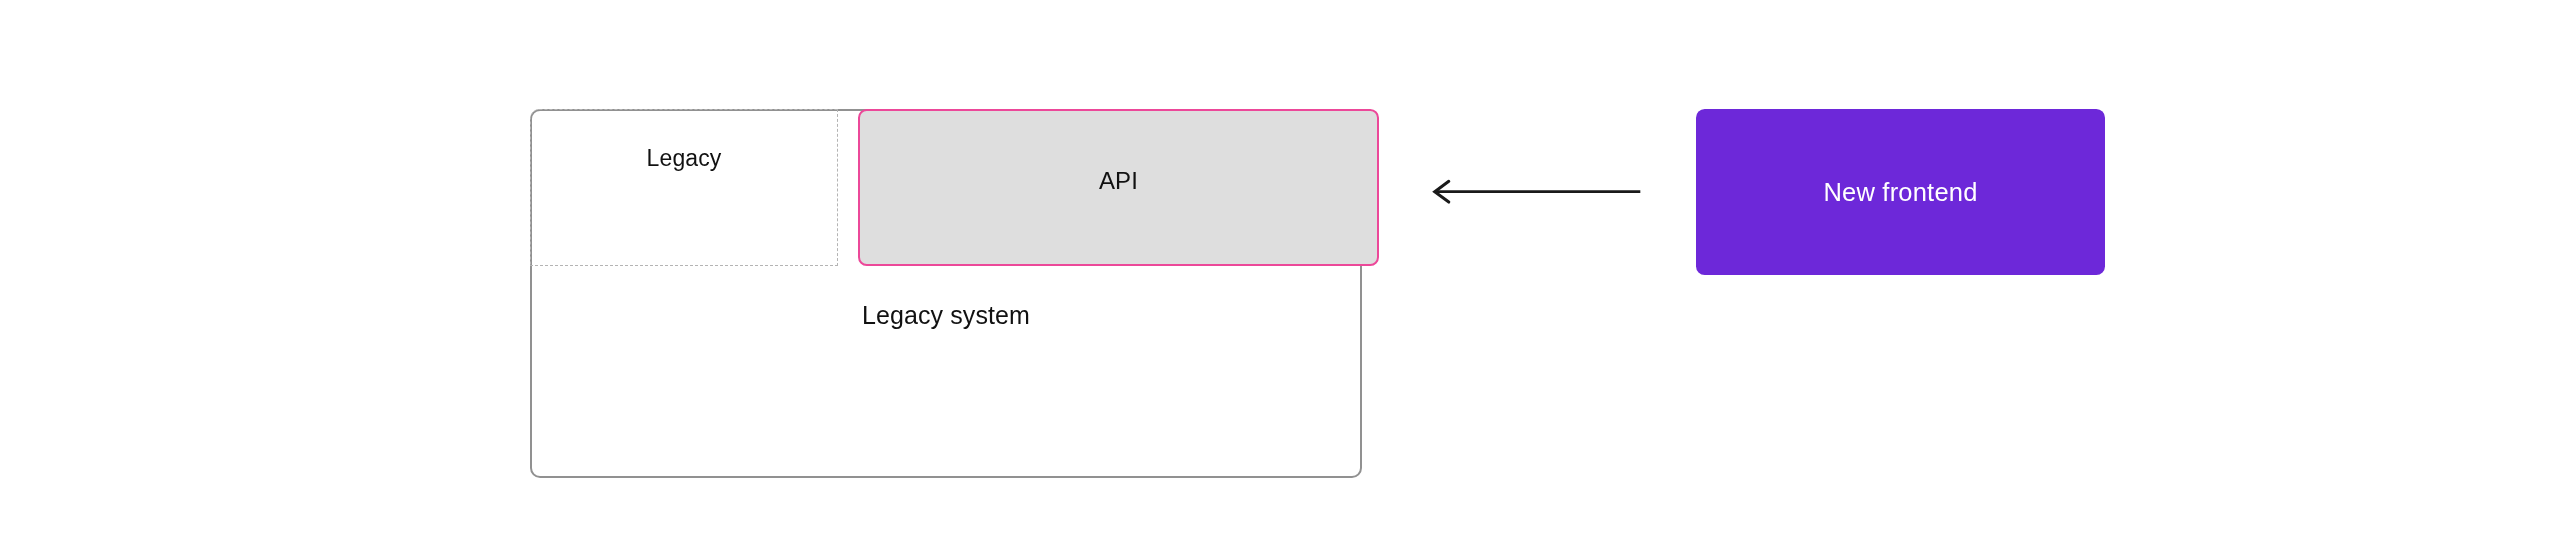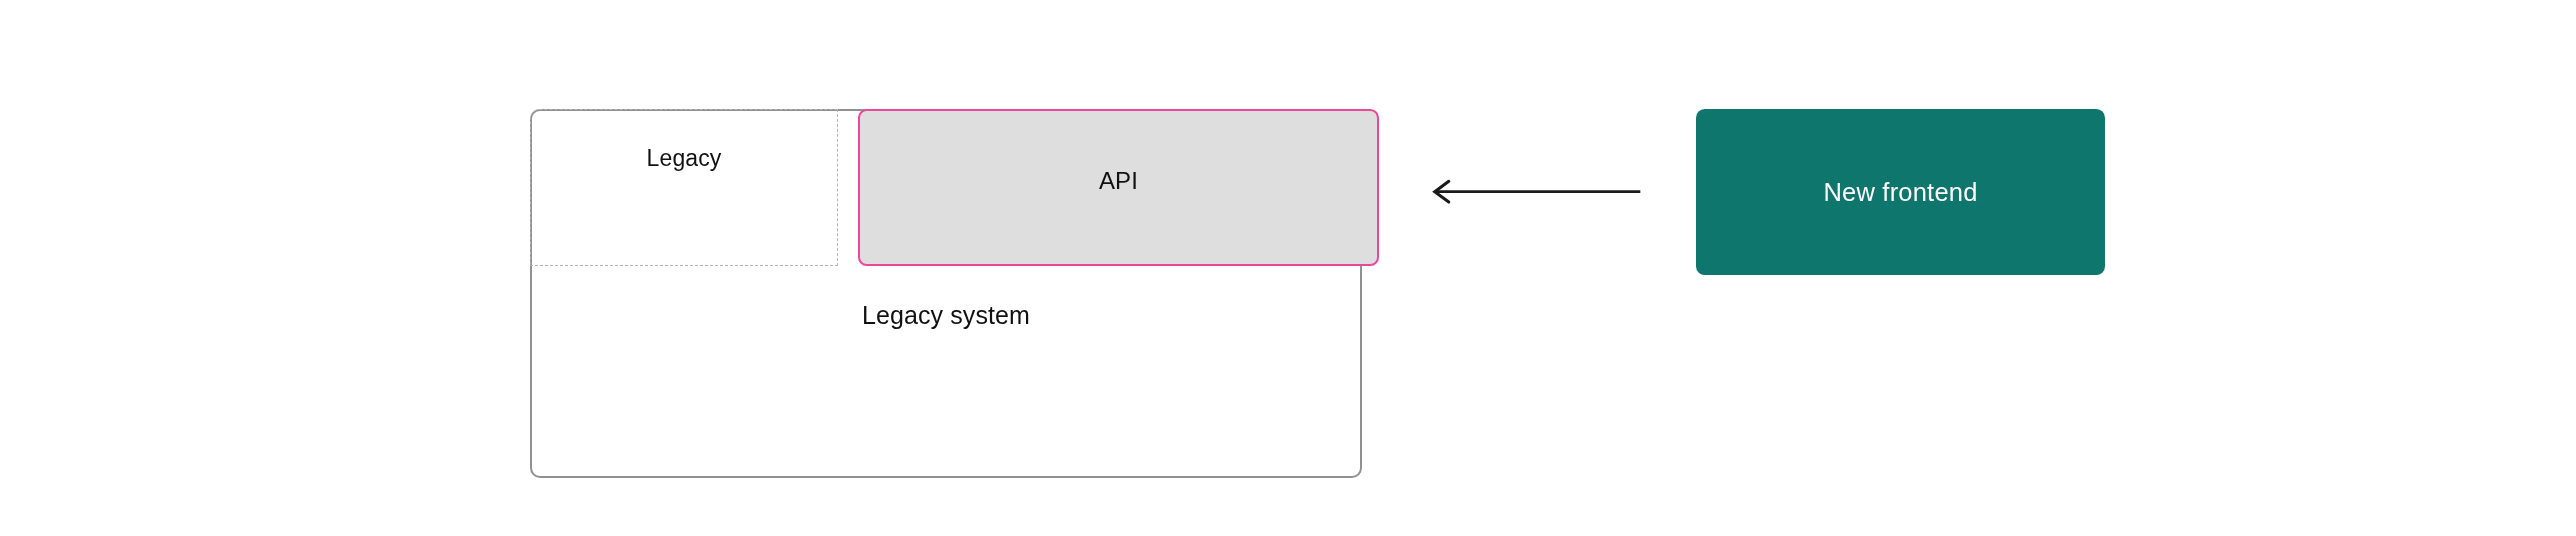--- a/index.html
+++ b/index.html
@@ -115,21 +115,21 @@
   }
 
   
   .new-frontend {
     position: absolute;
     left: 1696px;
     top: 109px;
     width: 409px;
     height: 166px;
     box-sizing: border-box;
-    background: #0f766e;
+    background: #6d28d9;
     border-radius: 8.7px;
     display: flex;
     align-items: center;
     justify-content: center;
   }
   .new-frontend-label {
     font-size: 25.5px;
     line-height: 31px;
     color: #ffffff;
     letter-spacing: 0.2px;

